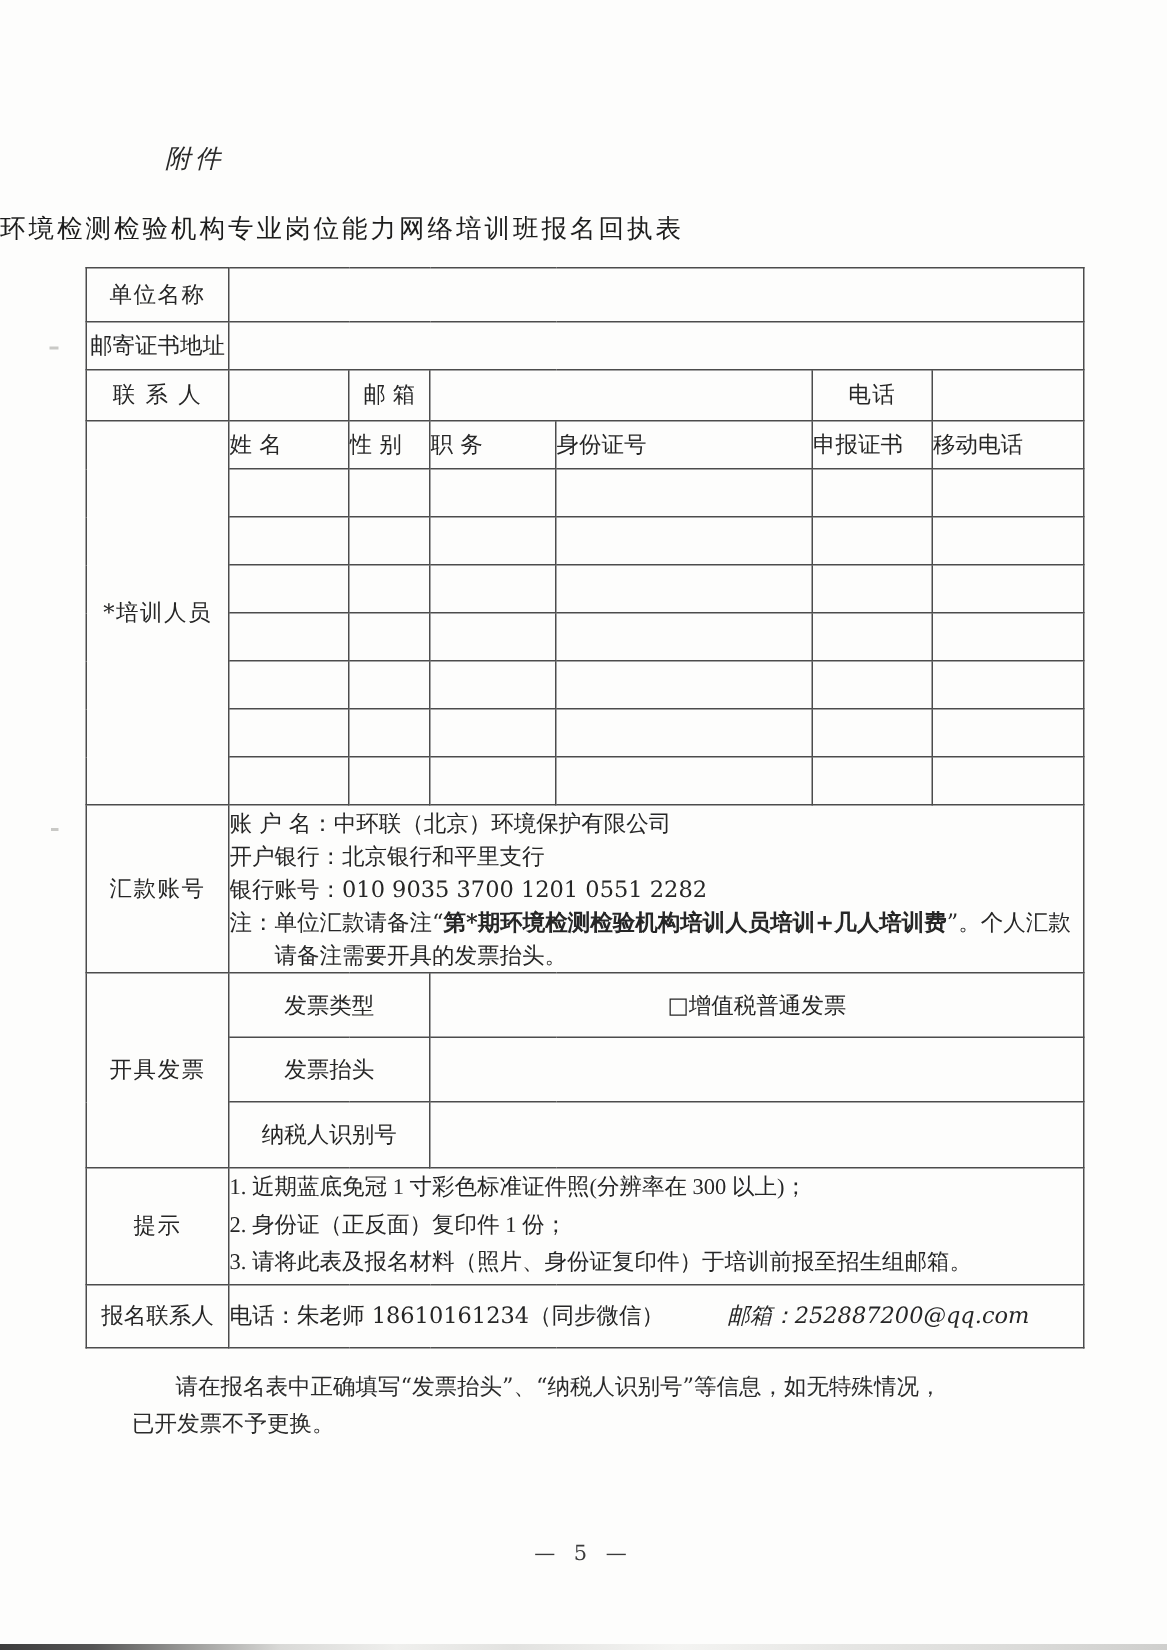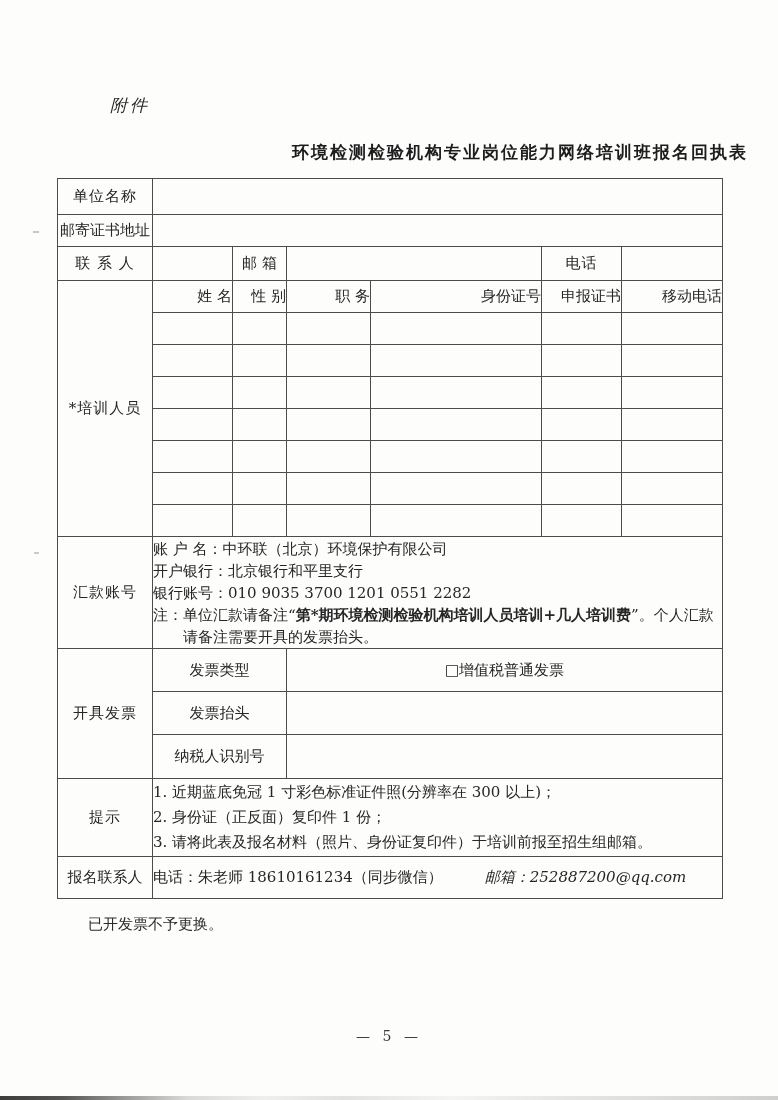--- a/index.html
+++ b/index.html
@@ -12,40 +12,40 @@
   .page{
     position:relative;width:778px;height:1100px;
     background:#fdfdfc;overflow:hidden;
   }
   .attachment{
     position:absolute;left:110px;top:94px;
     font-size:17px;letter-spacing:3px;color:#2a2a2a;font-style:italic;
   }
   .doc-title{
     position:absolute;left:0;top:141px;width:748px;
-    text-align:right;font-weight:bold;font-size:17px;
+    text-align:left;font-weight:normal;font-size:17px;
     letter-spacing:2px;color:#1d1d1d;
   }
   table.form{
     position:absolute;left:57px;top:178px;width:665px;
     border-collapse:collapse;table-layout:fixed;
   }
   table.form td{
     border:1px solid #4c4c4c;
     font-size:15px;color:#262626;
     vertical-align:middle;padding:0;
     overflow:hidden;
   }
   td.lbl{text-align:center;letter-spacing:1px;}
   td.fill{background:transparent;}
-  td.thead{text-align:right;}
+  td.thead{text-align:left;}
   .remit{padding:4px 8px 4px 10px;line-height:22px;vertical-align:top;}
   .remit-note{padding-left:30px;text-indent:-30px;}
   .remit-note b{font-weight:bold;}
-  .tips{padding:2px 6px 2px 13px;line-height:25px;}
+  .tips{padding:2px 6px 2px 13px;line-height:25px;font-family:Liberation Serif, serif;}
   .invoice-val{text-align:center;margin-left:12px;}
   .contact-line{padding-left:64px;}
   .contact-line .mail{margin-left:42px;font-style:italic;}
   .footer-note{
     position:absolute;left:88px;top:912px;width:620px;
     font-size:15px;line-height:25px;color:#2a2a2a;
   }
   .footer-note .l1{text-indent:29px;}
   .page-number{
     position:absolute;left:0;top:1028px;width:778px;
@@ -204,20 +204,21 @@
     <tr style="height:42px">
       <td class="lbl" style="letter-spacing:0">报名联系人</td>
       <td class="contact-line" colspan="6">
         <span>电话：朱老师 18610161234（同步微信）</span><span class="mail">邮箱：252887200@qq.com</span>
       </td>
     </tr>
   </tbody>
     </table>
 
   <div class="footer-note">
+    <div class="l1">请在报名表中正确填写“发票抬头”、“纳税人识别号”等信息，如无特殊情况，</div>
     <div>已开发票不予更换。</div>
   </div>
 
   <div class="page-number">— 5 —</div>
 
   <div class="scan-mark m1"></div>
   <div class="scan-mark m2"></div>
   <div class="scan-edge-bottom"></div>
 </div>
 

